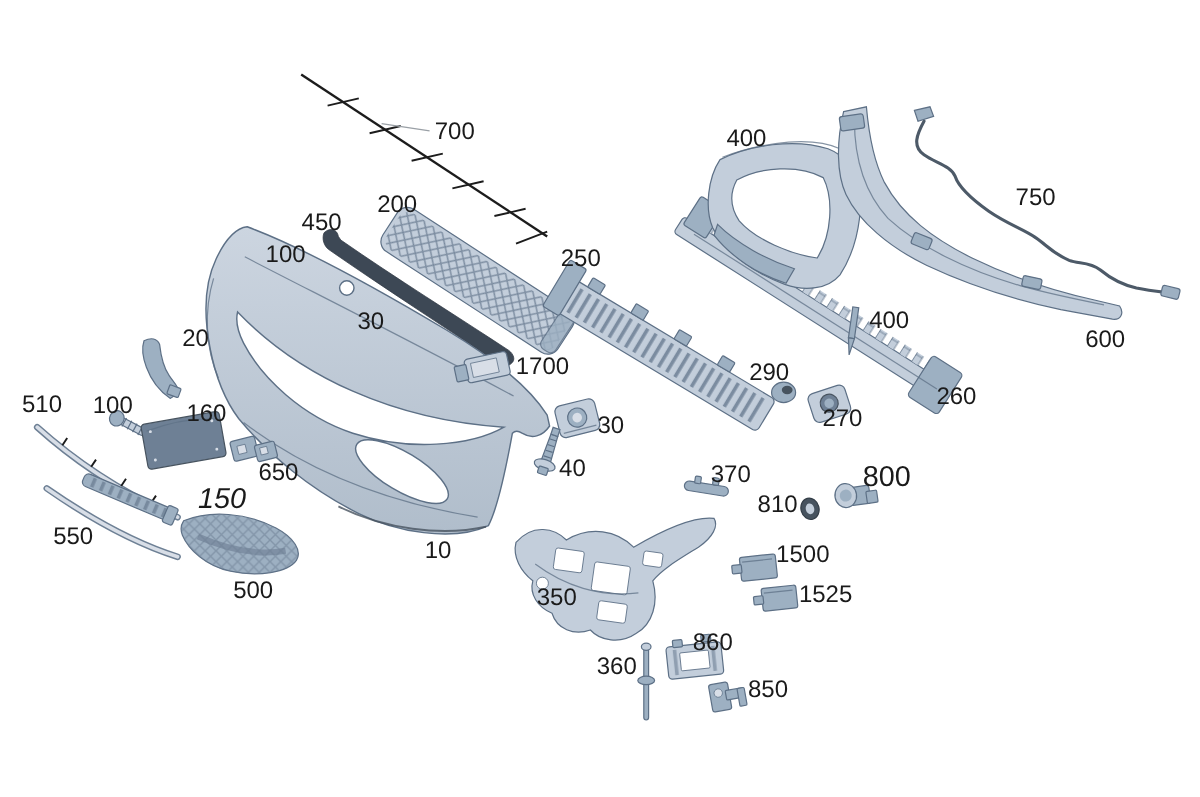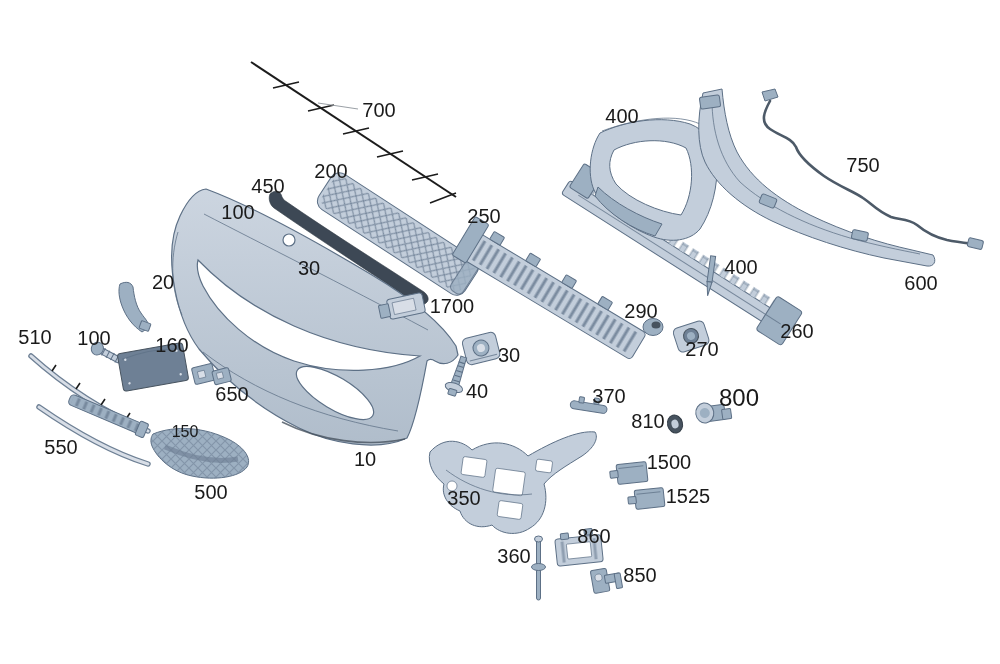--- a/index.html
+++ b/index.html
@@ -296,21 +296,21 @@
       <div class="callout" style="left: 641px; top: 311px; font-size: 20px;">290</div>
       <div class="callout" style="left: 702px; top: 349px; font-size: 20px;">270</div>
       <div class="callout" style="left: 797px; top: 331px; font-size: 20px;">260</div>
       <div class="callout" style="left: 123px; top: 282px; font-size: 20px; margin-left: 40px;">20</div>
       <div class="callout" style="left: 35px; top: 337px; font-size: 20px;">510</div>
       <div class="callout" style="left: 94px; top: 338px; font-size: 20px;">100</div>
       <div class="callout" style="left: 172px; top: 345px; font-size: 20px;">160</div>
       <div class="callout" style="left: 509px; top: 355px; font-size: 20px;">30</div>
       <div class="callout" style="left: 477px; top: 391px; font-size: 20px;">40</div>
       <div class="callout" style="left: 232px; top: 394px; font-size: 20px;">650</div>
-      <div class="callout" style="left: 185px; top: 432px; font-size: 16px;">150</div>
+      <div class="callout" style="left: 185px; top: 416px; font-size: 24px; font-style: italic;">150</div>
       <div class="callout" style="left: 61px; top: 447px; font-size: 20px;">550</div>
       <div class="callout" style="left: 211px; top: 492px; font-size: 20px;">500</div>
       <div class="callout" style="left: 365px; top: 459px; font-size: 20px; text-align: center;">10</div>
       <div class="callout" style="left: 609px; top: 396px; font-size: 20px;">370</div>
       <div class="callout" style="left: 648px; top: 421px; font-size: 20px;">810</div>
       <div class="callout" style="left: 739px; top: 398px; font-size: 24px;">800</div>
       <div class="callout" style="left: 669px; top: 462px; font-size: 20px; text-align: center;">1500</div>
       <div class="callout" style="left: 688px; top: 496px; font-size: 20px;">1525</div>
       <div class="callout" style="left: 464px; top: 498px; font-size: 20px;">350</div>
       <div class="callout" style="left: 514px; top: 556px; font-size: 20px;">360</div>

